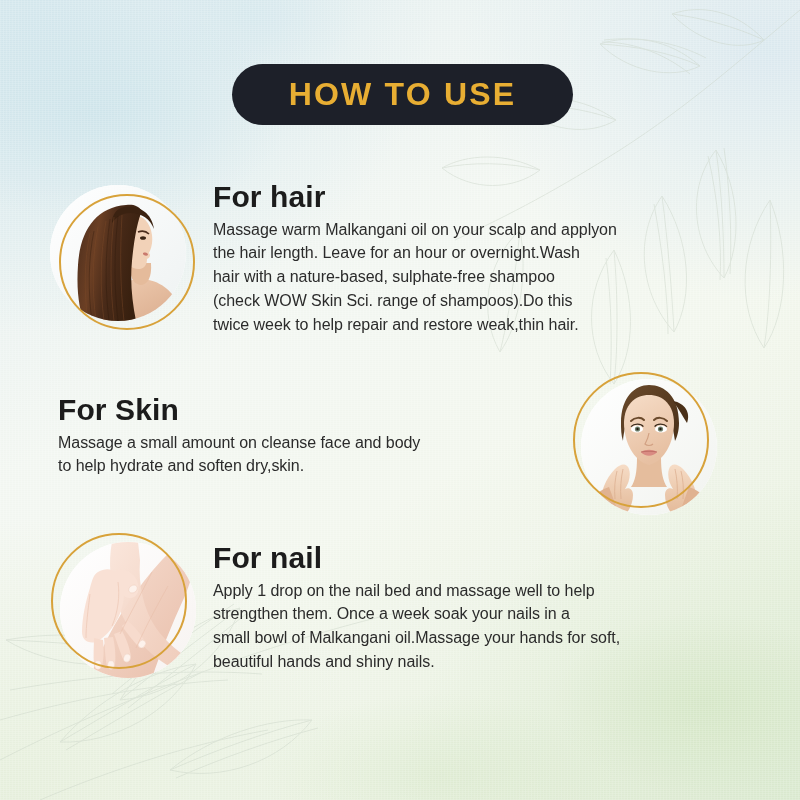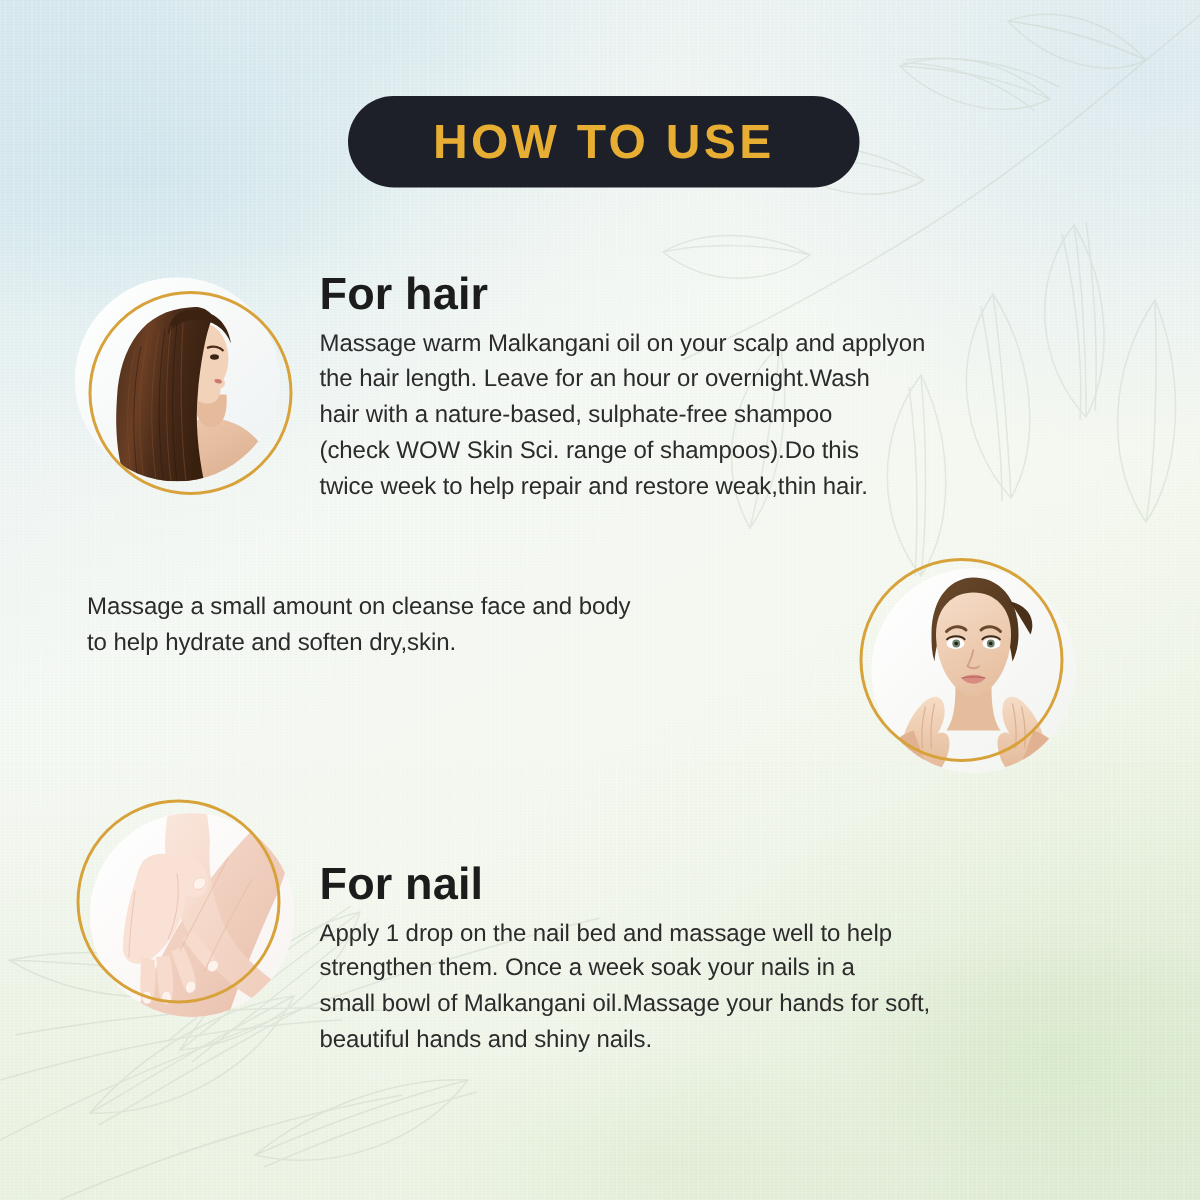--- a/index.html
+++ b/index.html
@@ -327,20 +327,21 @@
         </g>
 
         <path d="M0 136 C 6 122, 16 112, 28 108 L 36 130 L 30 136 Z" fill="#e0b291"></path>
         <path d="M136 136 C 130 122, 120 112, 108 108 L 100 130 L 106 136 Z" fill="#e0b291"></path>
       </svg>
     </div>
     <div class="gold-ring ring-skin"></div>
   </div>
 
   <div class="section" style="left:58px; top:393px; width:520px;">
+    <h2 class="sec-heading">For Skin</h2>
     <p class="sec-body">Massage a small amount on cleanse face and body
 to help hydrate and soften dry,skin.</p>
   </div>
 
   <div class="photo-wrap" style="left:60px; top:542px;">
     <div class="photo-circle">
       <svg class="photo-svg" viewBox="0 0 136 136" xmlns="http://www.w3.org/2000/svg">
         <defs>
           <linearGradient id="nailBg" x1="0" y1="0" x2="1" y2="1">
             <stop offset="0%" stop-color="#ffffff"></stop>
@@ -383,21 +384,21 @@
           <path d="M30 52 C 28 68, 26 84, 26 96"></path>
           <path d="M58 40 C 60 54, 58 70, 52 84"></path>
           <path d="M92 30 C 82 50, 70 72, 60 92"></path>
           <path d="M108 44 C 98 62, 86 84, 76 106"></path>
         </g>
       </svg>
     </div>
     <div class="gold-ring ring-nail"></div>
   </div>
 
-  <div class="section" style="left:213px; top:573px; width:545px;">
+  <div class="section" style="left:213px; top:541px; width:545px;">
     <h2 class="sec-heading">For nail</h2>
     <p class="sec-body">Apply 1 drop on the nail bed and massage well to help
 strengthen them. Once a week soak your nails in a
 small bowl of Malkangani oil.Massage your hands for soft,
 beautiful hands and shiny nails.</p>
   </div>
 
 </div>
 
 </body></html>

